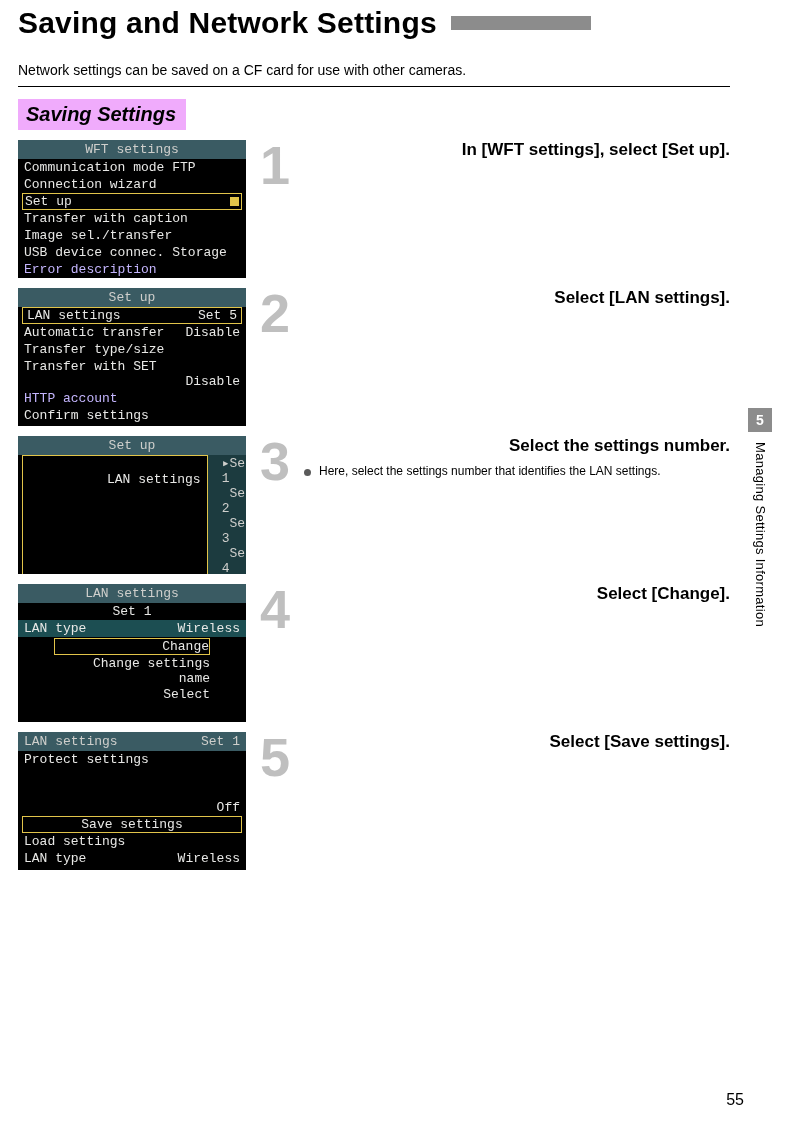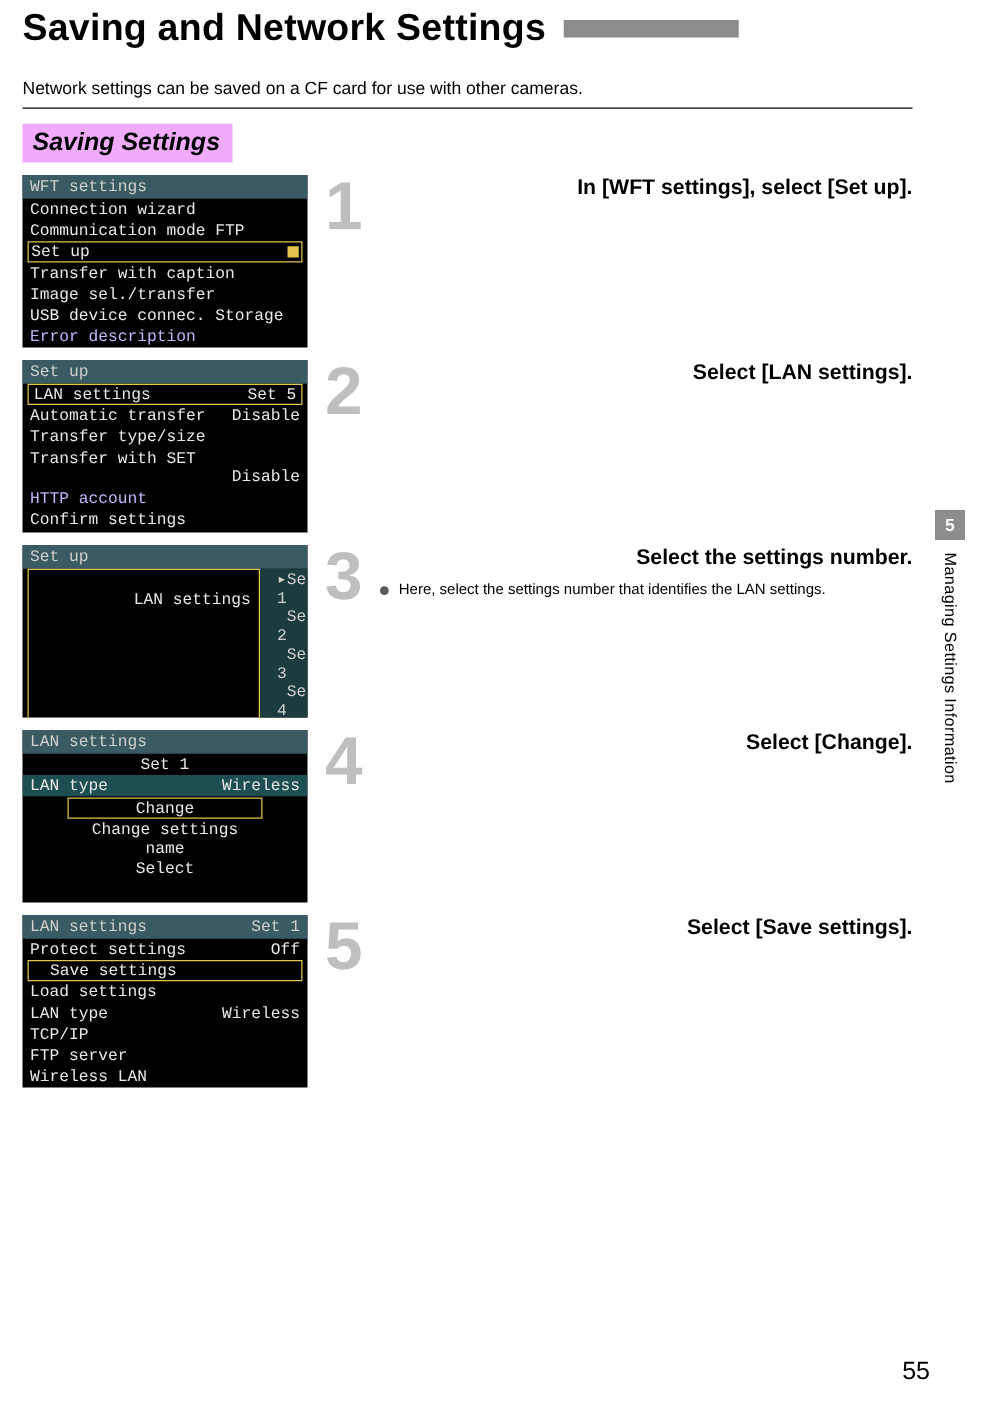--- a/index.html
+++ b/index.html
@@ -27,34 +27,34 @@
   }
   .step { display: flex; margin-top: 10px; }
   .screenshot {
     width: 228px; height: 138px;
     background: #000; color: #e8e8e6;
     font-family: "Courier New", monospace;
     font-size: 13px; line-height: 15px;
     padding: 0; flex-shrink: 0;
     overflow: hidden;
   }
-  .sc-title { background: #3a5b63; color: #cfcfcc; padding: 2px 6px; }
+  .sc-title { background: #3a5b63; color: #cfcfcc; padding: 2px 6px; text-align: center; }
   .sc-row { padding: 1px 6px; white-space: pre; }
   .sc-selected {
     display: flex; align-items: center;
     border: 1px solid #e1c44a; padding: 0 2px; margin: 0 4px;
     background: #000;
   }
   .sc-selected .dot { width: 9px; height: 9px; background: #e1c44a; margin-left: auto; }
   .sc-dim { color: #c4b5fd; }
   .dropdown { display: flex; }
   .dropdown .left { flex: 0 0 104px; }
   .dropdown .list { background: #1c3b3f; padding: 1px 8px 1px 14px; color: #cfcfcc; }
   .screenshot4 .hl-row { background: #1c4e52; display:flex; padding:1px 6px; }
-  .screenshot4 .btn { text-align: center; background: #000; margin: 1px 36px; }
+  .screenshot4 .btn { text-align: right; background: #000; margin: 1px 36px; }
   .screenshot4 .btn-active { border: 1px solid #e1c44a; }
   .step-body { display: flex; padding-left: 8px; flex: 1; }
   .step-num {
     font-family: Arial, sans-serif;
     font-size: 54px; font-weight: bold;
     color: #bfbfbf; letter-spacing: -2px;
     width: 40px; text-align: center;
     line-height: 0.8; padding-top: 4px;
     flex-shrink: 0;
   }
@@ -66,39 +66,39 @@
     position: absolute; right: 14px; top: 408px;
     width: 24px; background: #8c8c8c; color: #fff;
     text-align: center; font-size: 14px; font-weight: bold;
     padding: 4px 0;
   }
   .side-label {
     position: absolute; right: 18px; top: 442px;
     writing-mode: vertical-rl; font-size: 13px;
     letter-spacing: 0.3px;
   }
-  .pagenum { position: absolute; right: 42px; bottom: 22px; font-size: 20px; }
+  .pagenum { position: absolute; right: 42px; bottom: 22px; font-size: 16px; }
 </style>
 </head>
 <body>
 
 <div class="content">
   <div class="title-row">
     <h1>Saving and Network Settings</h1>
     <div class="title-bar"></div>
   </div>
   <p class="intro">Network settings can be saved on a CF card for use with other cameras.</p>
   <div class="section-heading">Saving Settings</div>
 
   
   <div class="step">
     <div class="screenshot">
       <div class="sc-title">WFT settings</div>
+      <div class="sc-row">Communication mode FTP</div>
       <div class="sc-row">Connection wizard</div>
-      <div class="sc-row">Communication mode FTP</div>
       <div class="sc-selected">
         <span>Set up</span>
         <span class="dot"></span>
       </div>
       <div class="sc-row">Transfer with caption</div>
       <div class="sc-row">Image sel./transfer</div>
       <div class="sc-row">USB device connec. Storage</div>
       <div class="sc-row sc-dim">Error description</div>
     </div>
     <div class="step-body">
@@ -181,22 +181,22 @@
     </div>
   </div>
 
   
   <div class="step">
     <div class="screenshot">
       <div class="sc-title" style="display:flex;">
         <span>LAN settings</span>
           <span style="margin-left:auto;">Set 1</span>
       </div>
-      <div class="sc-row" style="display:flex;"><span>Protect settings</span><span style="margin-left:auto;">Off</span></div>
-      <div class="sc-selected" style="padding:0 17px;">
+      <div class="sc-row" style="display:flex;"><span>Protect settings</span><span style="margin-left:auto;margin-top:48px;">Off</span></div>
+      <div class="sc-selected" style="padding:0 0;justify-content:center;">
           <span>Save settings</span>
         </div>
       <div class="sc-row">Load settings</div>
       <div class="sc-row" style="display:flex;"><span>LAN type</span><span style="margin-left:auto;">Wireless</span></div>
       <div class="sc-row">TCP/IP</div>
       <div class="sc-row">FTP server</div>
       <div class="sc-row">Wireless LAN</div>
     </div>
     <div class="step-body">
       <div class="step-num">5</div>

